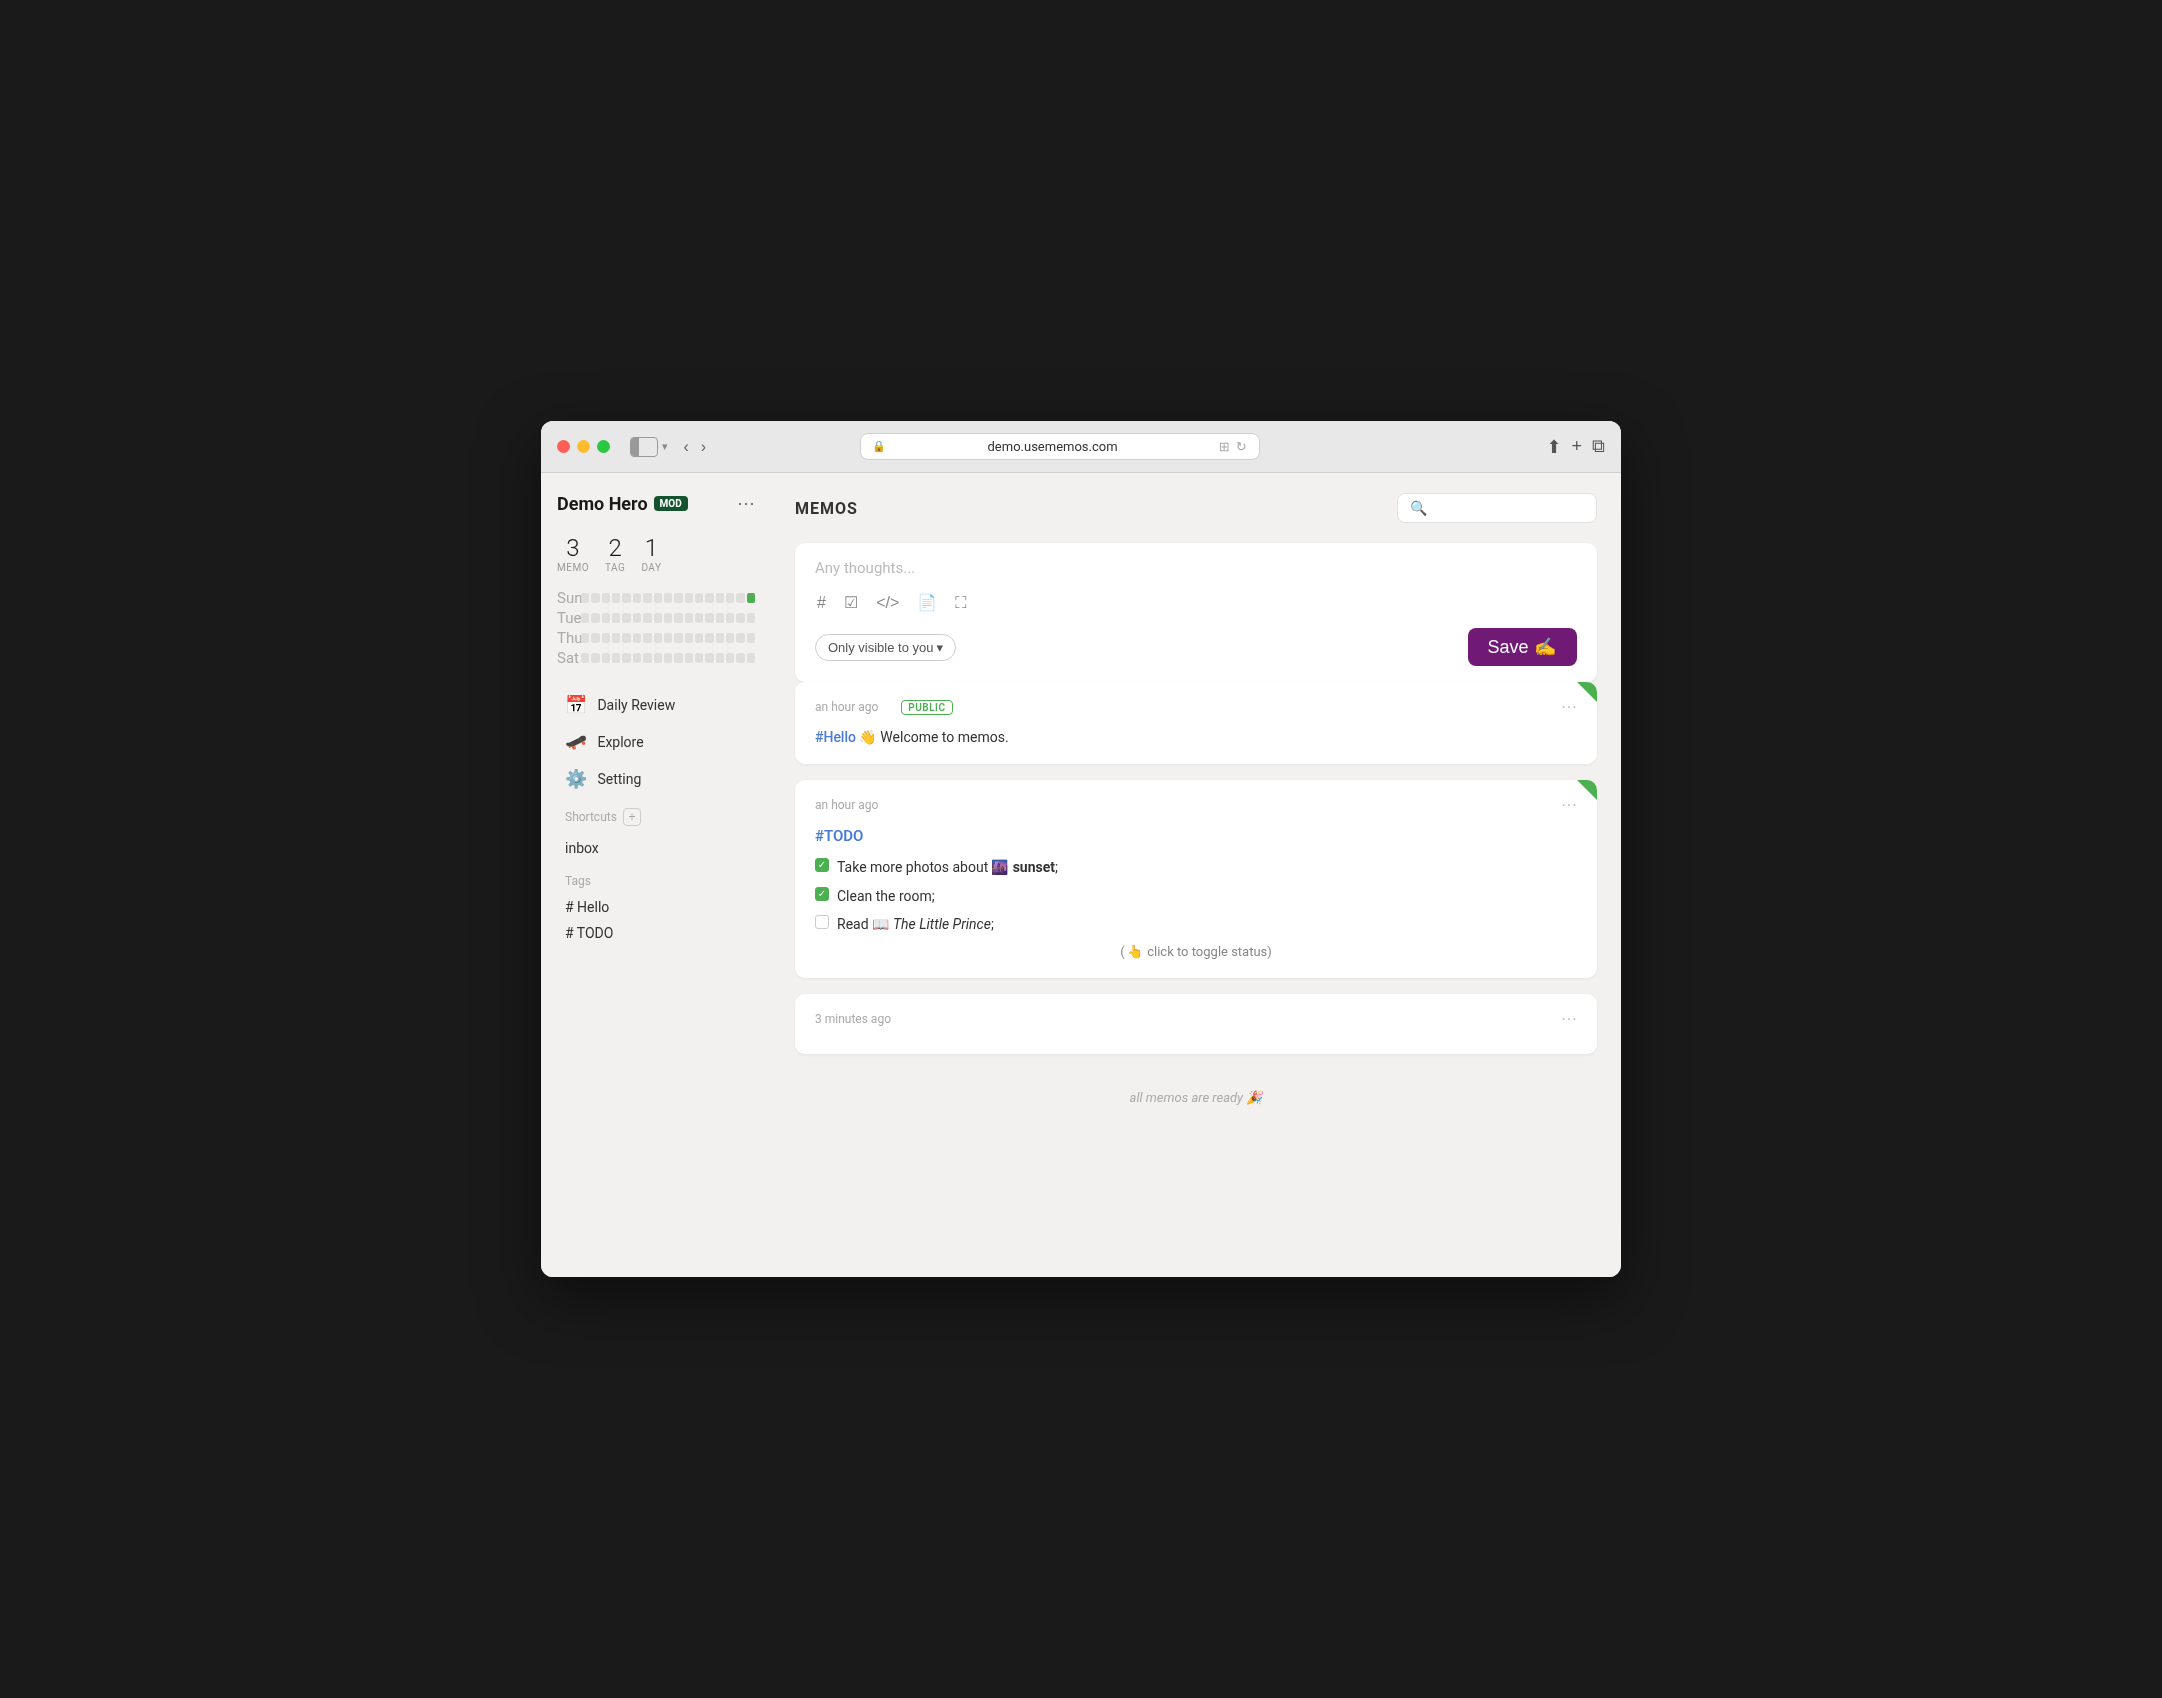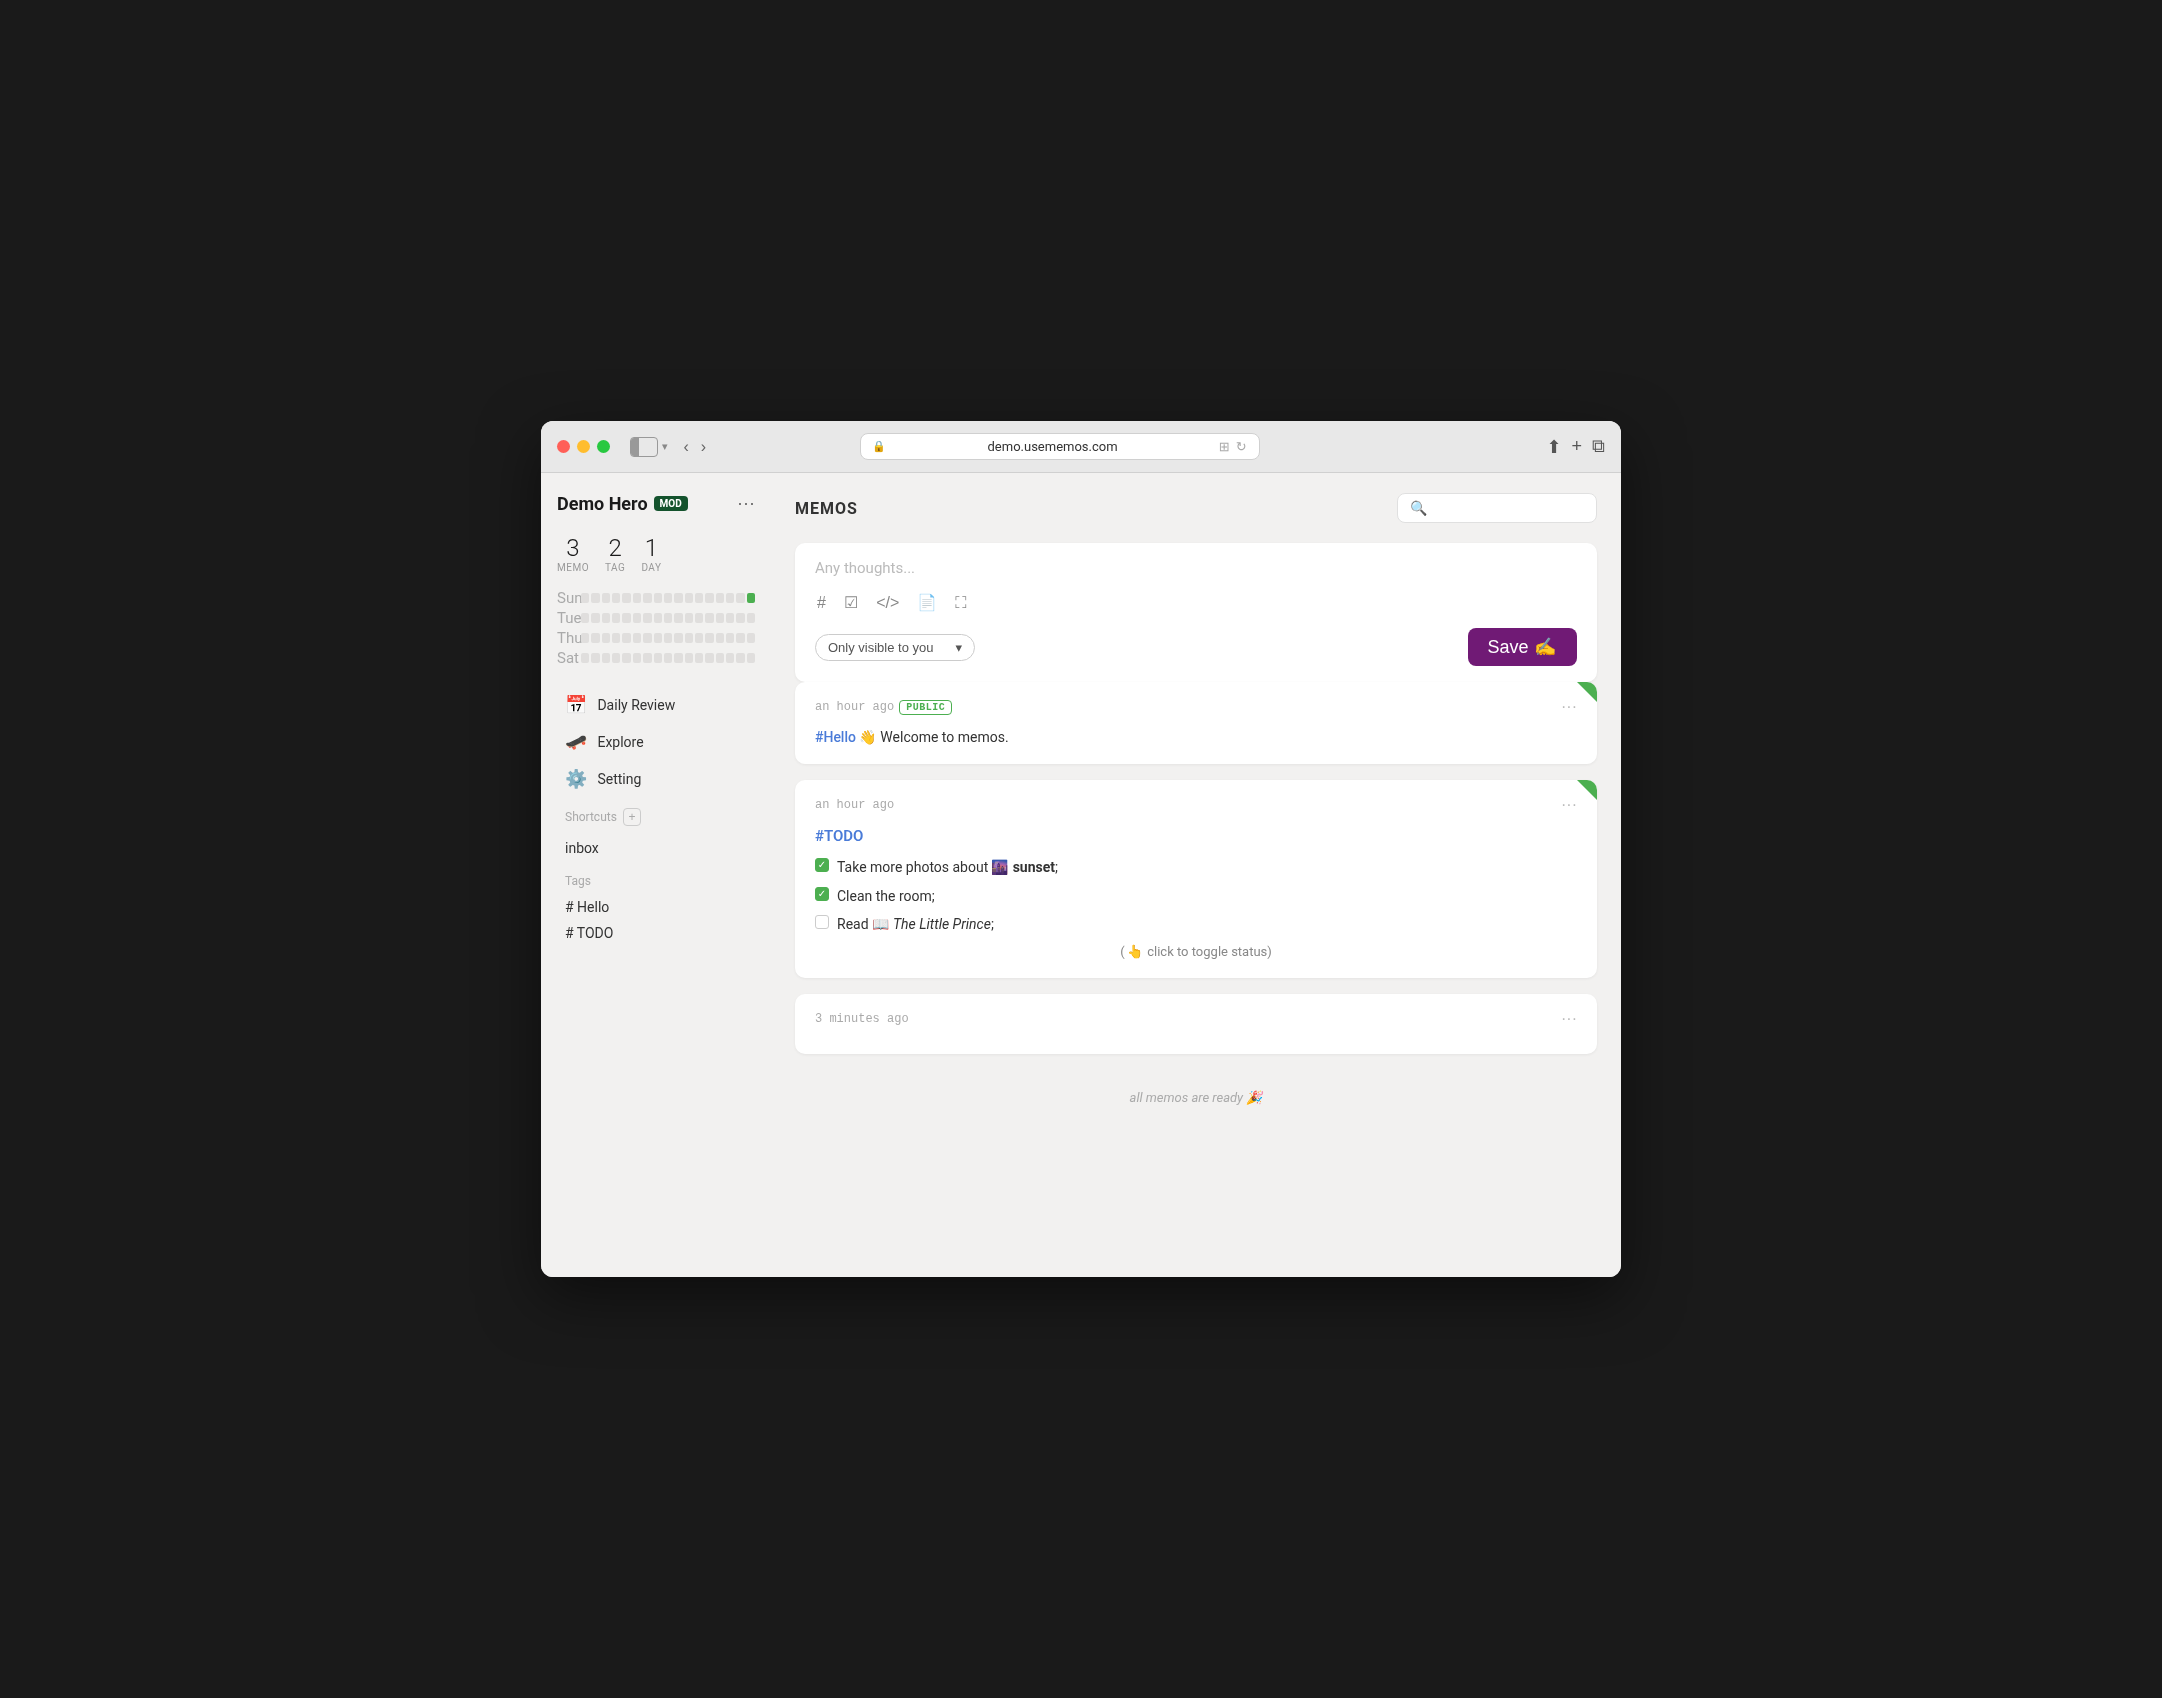--- a/index.html
+++ b/index.html
@@ -269,21 +269,21 @@
       padding: 2px;
     }
     .compose-footer {
       display: flex;
       align-items: center;
       justify-content: space-between;
     }
     .visibility-btn {
       display: flex;
       align-items: center;
-      gap: 22px;
+      gap: 3px;
       border: 1.5px solid #ccc;
       border-radius: 20px;
       padding: 5px 12px;
       background: none;
       cursor: pointer;
       font-size: 13px;
       color: #555;
     }
     .save-btn {
       background: #701a75;
@@ -309,22 +309,21 @@
     }
     .memo-header {
       display: flex;
       align-items: center;
       justify-content: space-between;
       margin-bottom: 10px;
     }
     .memo-meta {
       display: flex;
       align-items: center;
-      gap: 5px;
-      font-family: Liberation Mono, monospace;
+      gap: 23px;
     }
     .memo-time {
       font-size: 12px;
       color: #aaa;
     }
     .public-badge {
       border: 1px solid #4caf50;
       color: #4caf50;
       font-size: 10px;
       font-weight: 600;

